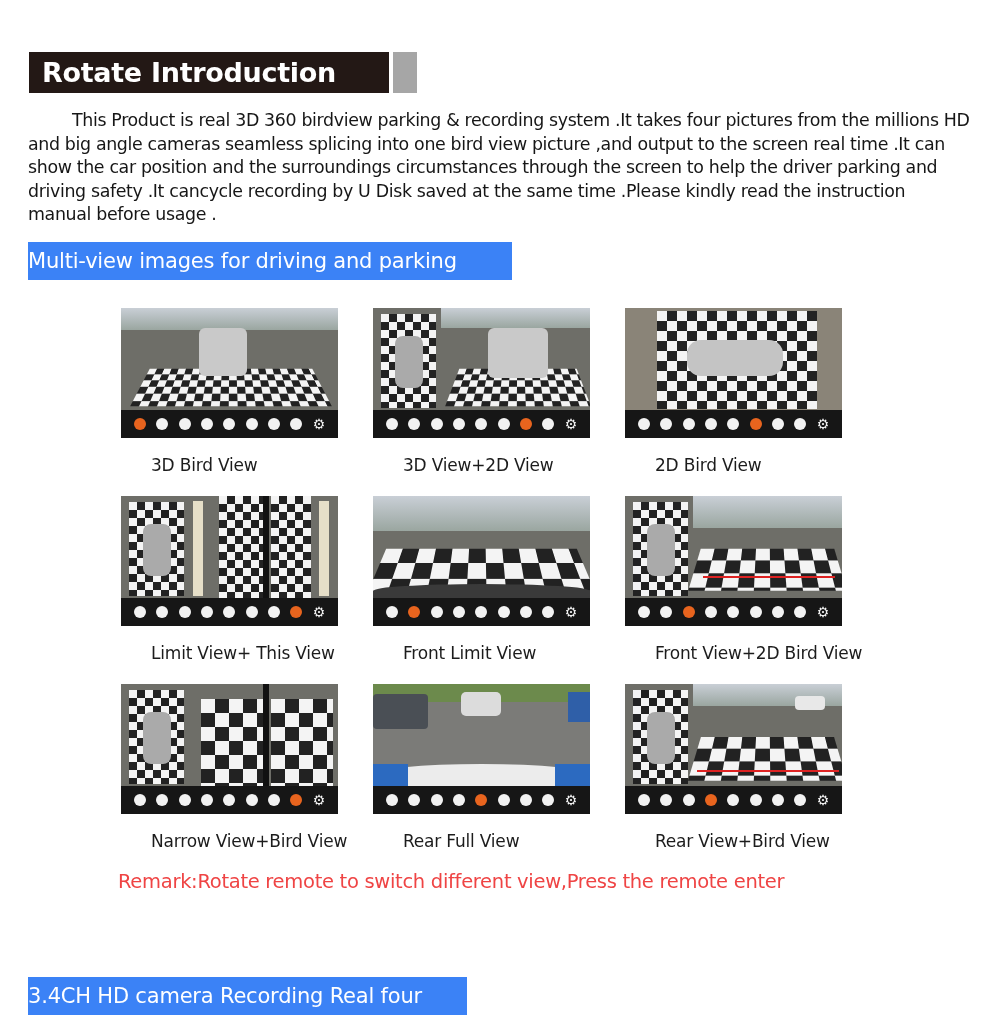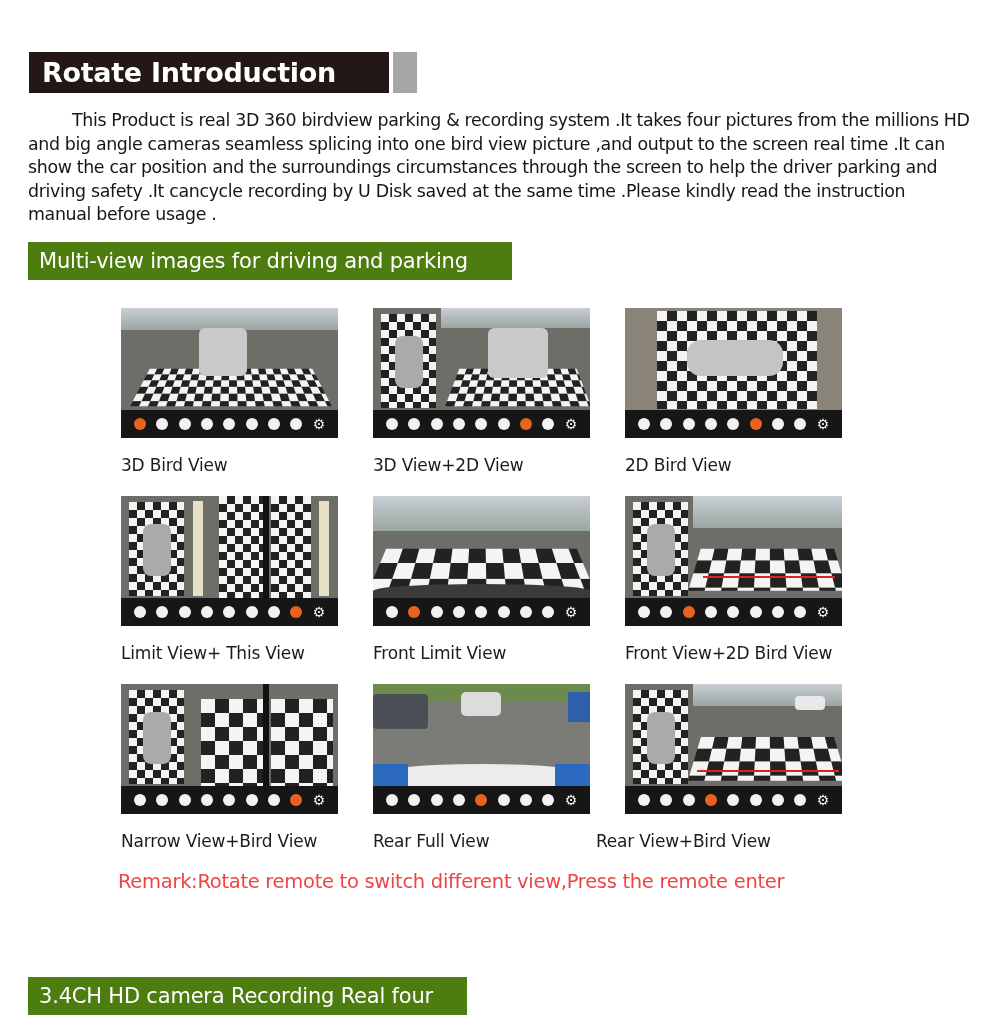--- a/index.html
+++ b/index.html
@@ -1,29 +1,29 @@
 <!DOCTYPE html>
 <html><head>
 <meta charset="utf-8">
 <style>
   html, body { margin:0; padding:0; background:#ffffff; }
   body { width:989px; height:1024px; position:relative; overflow:hidden; font-family:"DejaVu Sans", sans-serif; color:#1a1a1a; }
   .title-bar { position:absolute; left:29px; top:52px; height:41px; width:360px; background:#231815; color:#fff; font-family:"DejaVu Sans", sans-serif; font-weight:bold; font-size:27px; line-height:41px; padding-left:13px; box-sizing:border-box; letter-spacing:-0.3px; }
   .title-accent { position:absolute; left:393px; top:52px; width:24px; height:41px; background:#a6a6a6; }
   .intro { position:absolute; left:28px; top:109px; width:945px; font-size:17.4px; line-height:23.5px; color:#161616; letter-spacing:-0.35px; }
-  .section-bar { position:absolute; left:28px; background:#4d7c0f; color:#fff; font-size:21px; height:38px; line-height:38px; padding-left:11px; box-sizing:border-box; letter-spacing:-0.2px; }
+  .section-bar { position:absolute; left:28px; background:#3b82f6; color:#fff; font-size:21px; height:38px; line-height:38px; box-sizing:border-box; letter-spacing:-0.2px; }
   .sec1 { top:242px; width:484px; }
   .sec2 { top:977px; width:439px; }
   .tile { position:absolute; width:217px; height:130px; background:#5a5a55; overflow:hidden; }
   .tile .scene { position:absolute; left:0; top:0; width:217px; height:102px; }
   .tile .bar { position:absolute; left:0; top:102px; width:217px; height:28px; background:#161616; display:flex; align-items:center; justify-content:space-around; padding:0 8px; box-sizing:border-box; }
   .tile .ico { width:12px; height:12px; border-radius:50%; background:#f2f2f2; font-size:8px; line-height:12px; text-align:center; color:#161616; }
   .tile .ico.gear { background:transparent; color:#f2f2f2; font-size:14px; line-height:12px; }
   .tile .ico.active { background:#e8641e; color:#fff; }
-  .caption { position:absolute; font-size:17px; color:#1c1c1c; letter-spacing:-0.2px; }
+  .caption { position:absolute; font-size:17px; color:#1c1c1c; letter-spacing:-0.2px;margin-left:30px; }
   .remark { position:absolute; left:118px; top:867px; width:740px; color:#ef4444; font-size:19.5px; line-height:29px; letter-spacing:-0.3px; }
   .sky { background:linear-gradient(#c9cfd6,#9aa6a0); }
   .road { background:#6e6e68; }
   .checker { background-color:#f4f4f4; background-image:linear-gradient(45deg,#222 25%,transparent 25%,transparent 75%,#222 75%),linear-gradient(45deg,#222 25%,transparent 25%,transparent 75%,#222 75%); background-size:16px 16px; background-position:0 0,8px 8px; }
 </style>
 </head>
 <body>
 
 <div class="title-bar">Rotate Introduction</div>
 <div class="title-accent"></div>
@@ -221,19 +221,19 @@
     <span class="ico"></span>
     <span class="ico"></span>
     <span class="ico active"></span>
     <span class="ico"></span>
     <span class="ico"></span>
     <span class="ico"></span>
     <span class="ico"></span>
     <span class="ico gear">⚙</span>
   </div>
 </div>
-<div class="caption" style="left:596px;top:831px">Rear View+Bird View</div>
+<div class="caption" style="left:625px;top:831px">Rear View+Bird View</div>
 
 <div class="remark">
   <div>Remark:Rotate remote to switch different view,Press the remote enter</div>
 </div>
 
 <div class="section-bar sec2">3.4CH HD camera Recording Real four</div>
 
 </body></html>

